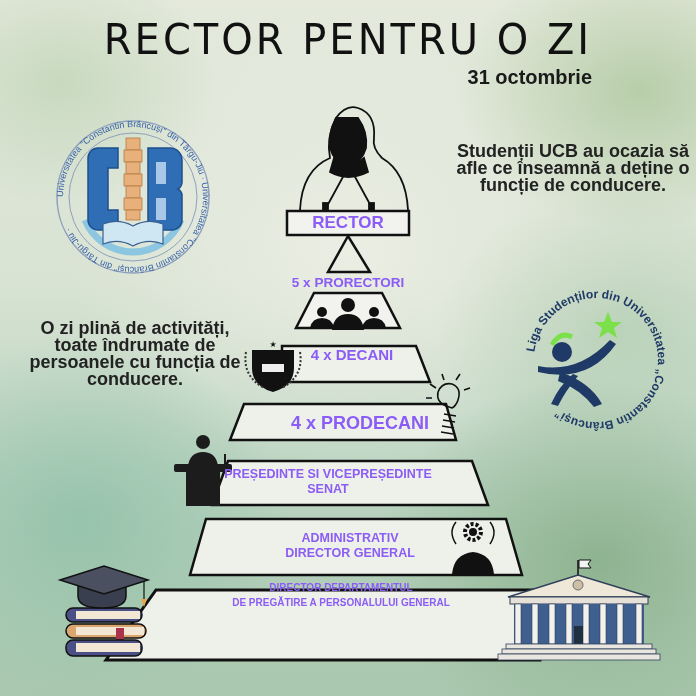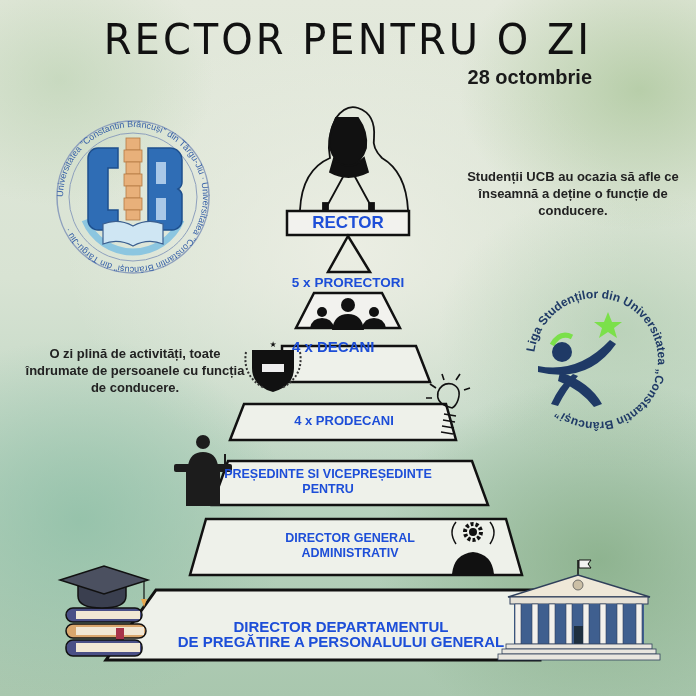--- a/index.html
+++ b/index.html
@@ -22,36 +22,36 @@
     font-family:"DejaVu Sans", sans-serif; font-weight:normal;
     font-size:40px; letter-spacing:3px; color:#111;
     transform:scaleY(1.05);
   }
   .date {
     right:104px; top:66px; font-weight:bold; font-size:20px; color:#1a1a1a;
     font-family:"Liberation Sans", sans-serif;
   }
   .note {
     font-family:"Liberation Sans", sans-serif; font-weight:bold; color:#222;
-    font-size:13px; line-height:17px; text-align:center;margin-top:25px;
+    font-size:18px; line-height:17px; text-align:center;
   }
   .note-right { left:450px; top:143px; width:246px; }
   .note-left  { left:20px;  top:320px; width:230px;text-align:center; }
 
   .tier-label {
-    font-family:"Liberation Sans", sans-serif; font-weight:bold; color:#1d4ed8;
+    font-family:"Liberation Sans", sans-serif; font-weight:bold; color:#8b5cf6;
     text-align:center; position:absolute;
   }
   svg { position:absolute; left:0; top:0; }
 </style>
 </head>
 <body>
 
 <div class="abs title">RECTOR PENTRU O ZI</div>
-<div class="abs date">28 octombrie</div>
+<div class="abs date">31 octombrie</div>
 
 <div class="abs note note-right">Studenții UCB au ocazia să afle ce înseamnă a deține o funcție de conducere.</div>
 <div class="abs note note-left">O zi plină de activități, toate îndrumate de persoanele cu funcția de conducere.</div>
 
 <svg width="696" height="696" viewBox="0 0 696 696">
 
   <g>
     <circle cx="133" cy="197" r="76" fill="none" stroke="#8ea0bd" stroke-width="1.5"></circle>
     <circle cx="133" cy="197" r="64" fill="none" stroke="#8ea0bd" stroke-width="1"></circle>
     <defs>
@@ -185,27 +185,27 @@
     </g>
     <rect x="574" y="626" width="9" height="18" fill="#1f3040"></rect>
     <rect x="506" y="644" width="146" height="5" fill="#e9e6df" stroke="#2f3f5a" stroke-width="0.8"></rect>
     <rect x="502" y="649" width="154" height="5" fill="#e9e6df" stroke="#2f3f5a" stroke-width="0.8"></rect>
     <rect x="498" y="654" width="162" height="6" fill="#e9e6df" stroke="#2f3f5a" stroke-width="0.8"></rect>
   </g>
 </svg>
 
 <div class="tier-label" style="left:287px; top:213px; width:122px; font-size:17px;">RECTOR</div>
 <div class="tier-label" style="left:268px; top:275px; width:160px; font-size:13.5px;">5 x PRORECTORI</div>
-<div class="tier-label" style="left:292px; top:338px; width:120px; font-size:15px; text-align:left;">4 x DECANI</div>
-<div class="tier-label" style="left:244px; top:413px; width:200px; font-size:13px;">4 x PRODECANI</div>
+<div class="tier-label" style="left:292px; top:346px; width:120px; font-size:15px; text-align:center;">4 x DECANI</div>
+<div class="tier-label" style="left:260px; top:413px; width:200px; font-size:18px;">4 x PRODECANI</div>
 
 <div class="tier-label" style="left:222px; top:467px; width:212px; font-size:12.5px; line-height:15px;">
   <div>PREȘEDINTE SI VICEPREȘEDINTE</div>
-  <div>PENTRU</div>
+  <div>SENAT</div>
 </div>
 <div class="tier-label" style="left:250px; top:531px; width:200px; font-size:12.5px; line-height:15px;">
+  <div>ADMINISTRATIV</div>
   <div>DIRECTOR GENERAL</div>
-  <div>ADMINISTRATIV</div>
 </div>
-<div class="tier-label" style="left:176px; top:619px; width:330px; font-size:15px; line-height:15px;">
+<div class="tier-label" style="left:176px; top:580px; width:330px; font-size:10px; line-height:15px;">
   <div>DIRECTOR DEPARTAMENTUL</div>
   <div>DE PREGĂTIRE A PERSONALULUI GENERAL</div>
 </div>
 
 </body></html>

